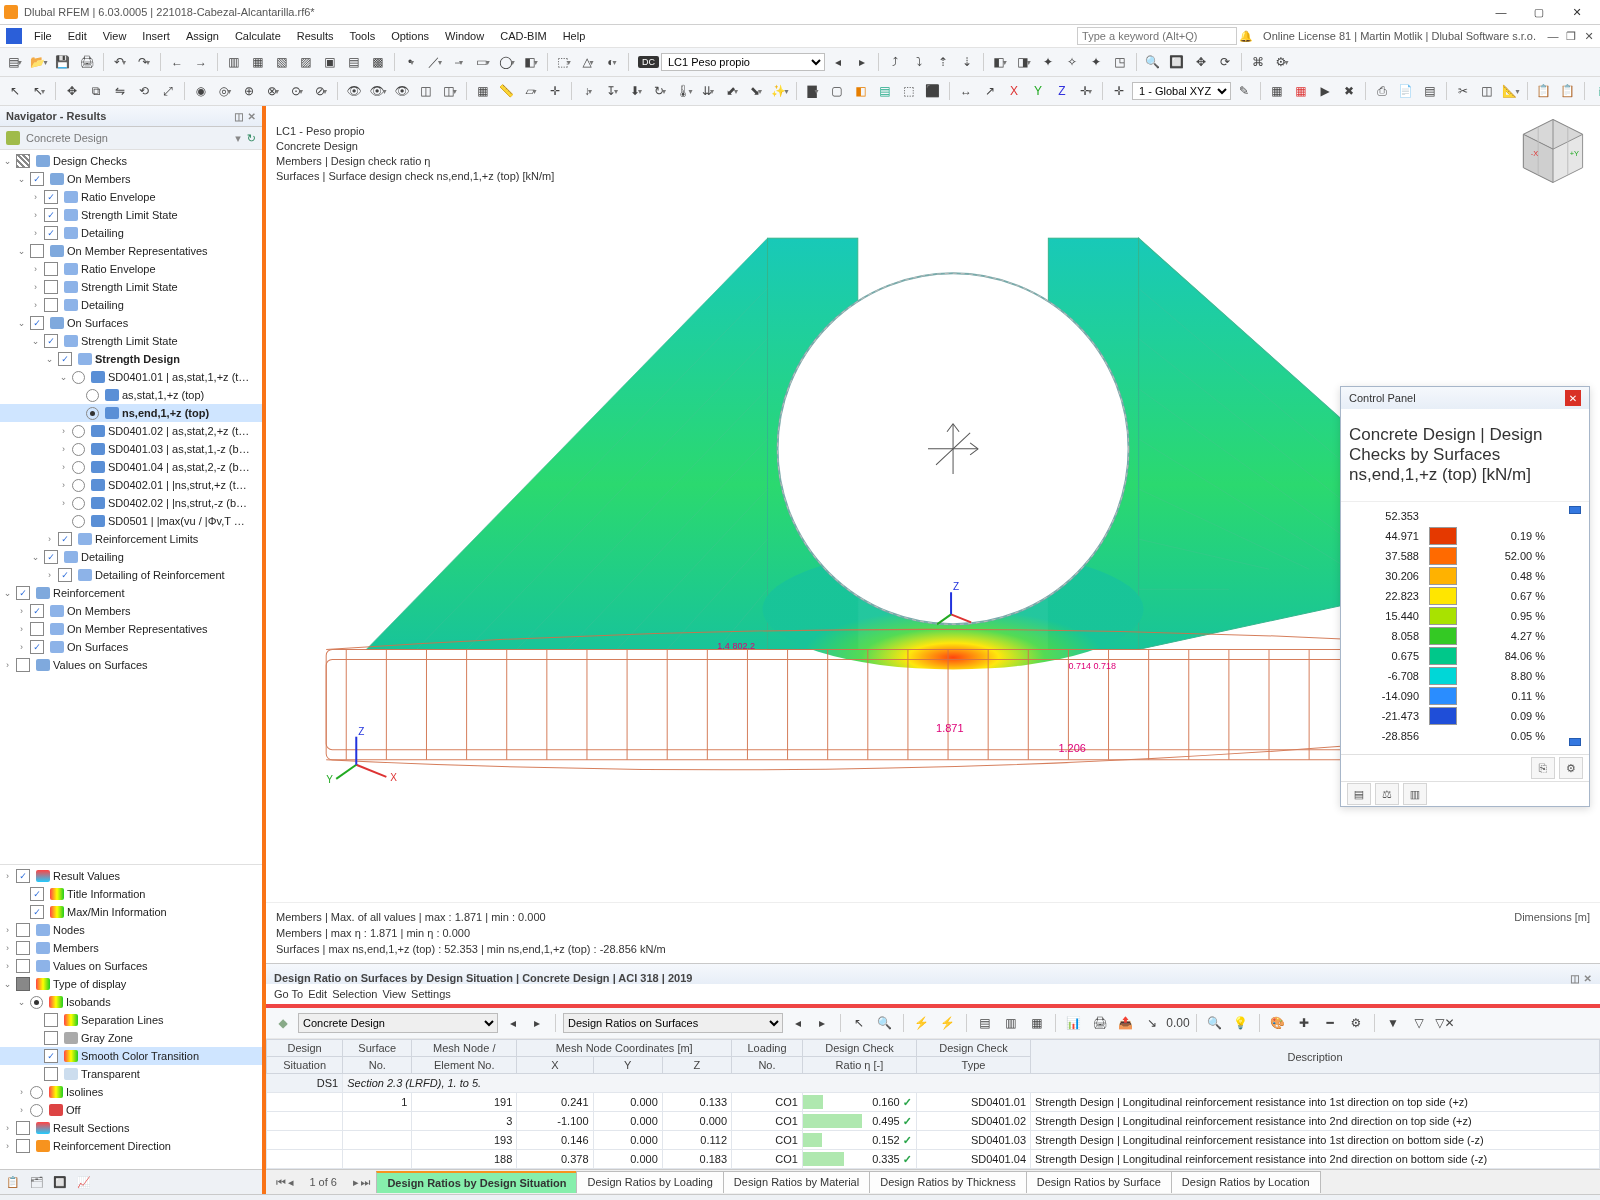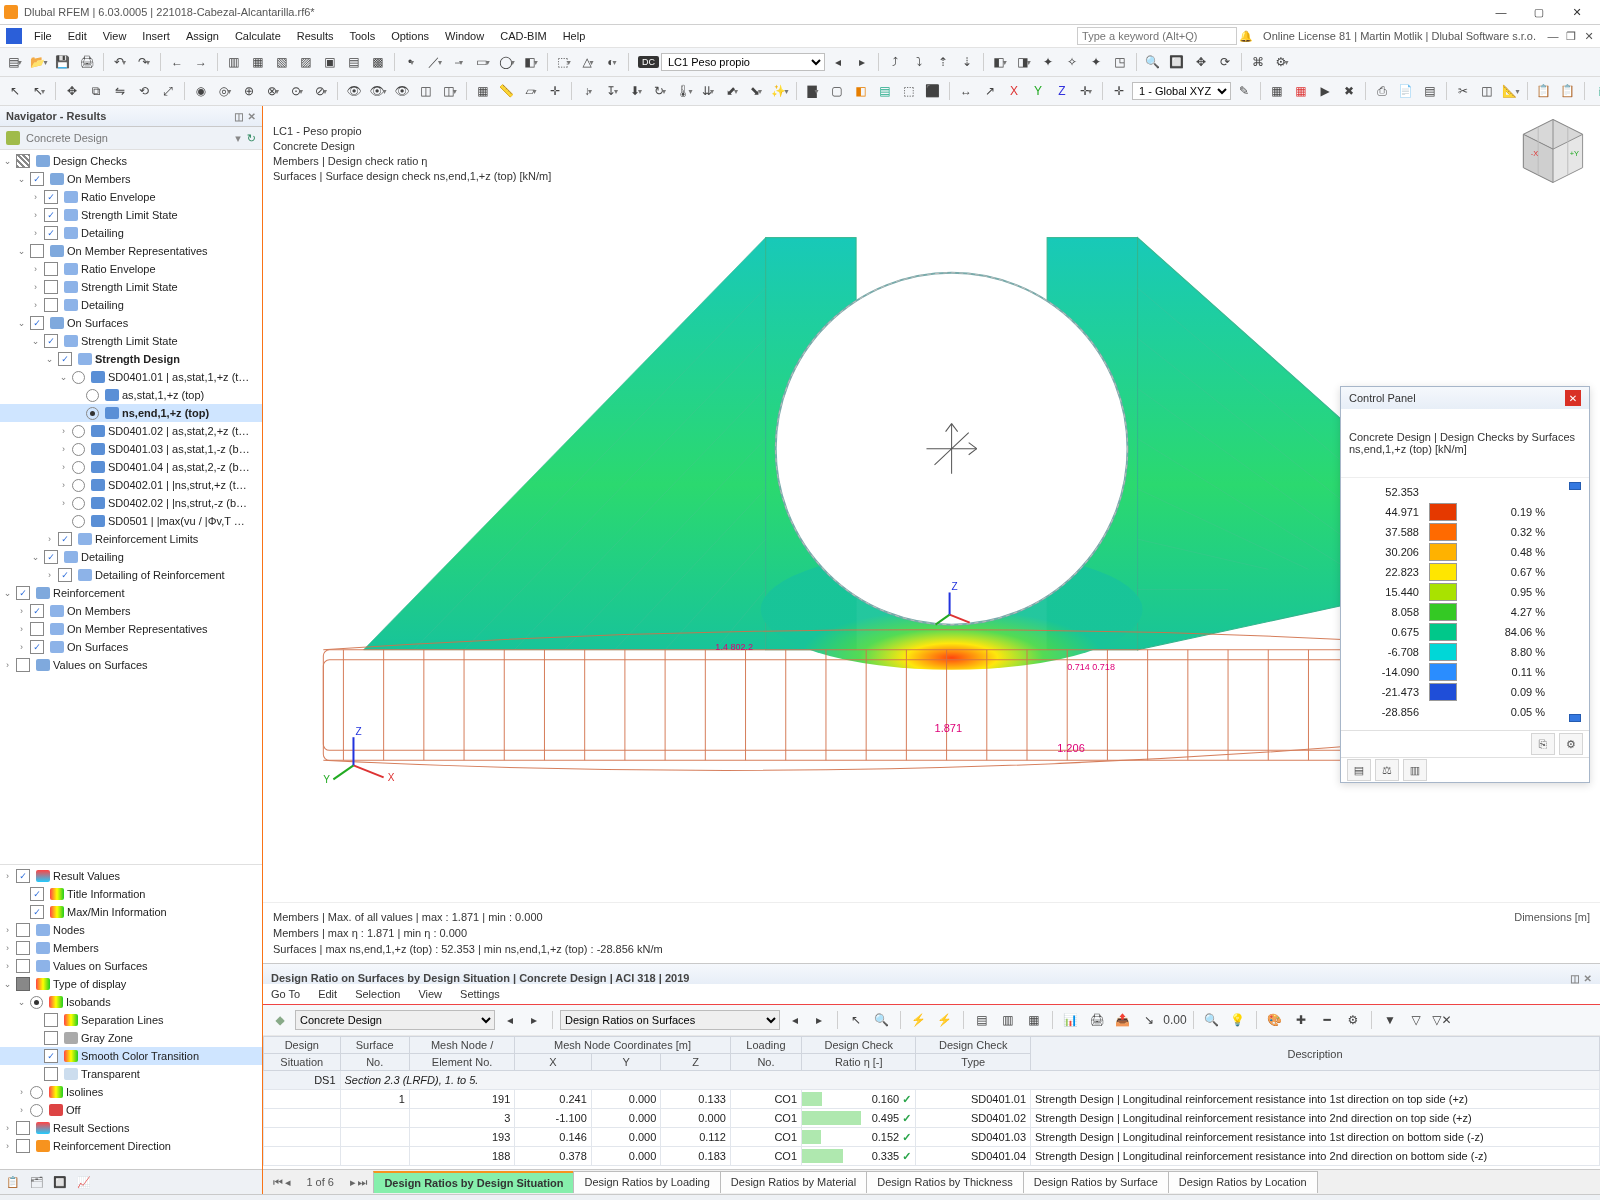--- a/index.html
+++ b/index.html
@@ -14,21 +14,21 @@
 .menubar .keyword-input{margin-left:auto;width:150px;height:16px;font-size:11px;border:1px solid #ccc;color:#888;padding:0 4px;background:#fff}
 .menubar .rightinfo{padding:0 8px;color:#555}
 .menubar .tinybtn{width:16px;height:16px;display:flex;align-items:center;justify-content:center;margin:0 1px;color:#555}
 .toolbar{height:24px;background:#f4f6f9;border-bottom:1px solid #dcdcdc;display:flex;align-items:center;padding:2px 4px;gap:2px;overflow:hidden}
 .tbtn{width:20px;height:20px;display:flex;align-items:center;justify-content:center;border:1px solid transparent;color:#444;font-size:12px;flex-shrink:0}
 .tbtn .dd{font-size:8px;margin-left:-2px;color:#777}
 .tsep{width:1px;height:18px;background:#cfcfcf;margin:0 3px;flex-shrink:0}
 .tbl-badge{background:#333;color:#fff;font-size:9px;padding:1px 4px;border-radius:2px;margin-left:4px}
 .toolbar select,.toolbar input{height:18px;font-size:11px;border:1px solid #bfbfbf;background:#fff;padding:0 2px}
 .content{display:flex;height:calc(100% - 24px - 22px - 24px - 24px - 18px)}
-.navigator{width:262px;background:#fff;border-right:1px solid #f97316;display:flex;flex-direction:column;overflow:hidden}
+.navigator{width:262px;background:#fff;border-right:4px solid #f97316;display:flex;flex-direction:column;overflow:hidden}
 .nav-header{height:20px;background:linear-gradient(#f5f8fc,#e7eef7);border-bottom:1px solid #c9c9c9;display:flex;align-items:center;padding:0 6px;font-weight:600;color:#444}
 .nav-header .pin{margin-left:auto;color:#888;font-size:10px}
 .nav-header .pin span{margin-left:4px}
 .nav-dd{height:22px;background:#eef2f7;border-bottom:1px solid #e0e0e0;display:flex;align-items:center;padding:0 6px;color:#777}
 .nav-dd .icon{width:14px;height:14px;background:#a0bb4a;margin-right:6px;border-radius:2px}
 .nav-dd .arrow{margin-left:auto;color:#888}
 .nav-dd .refresh{margin-left:6px;color:#2b875c}
 .tree{flex:1;overflow-y:auto;overflow-x:hidden;padding:2px 0}
 .tree-wrap{border-top:1px solid #e0e0e0;max-height:300px;overflow-y:auto}
 .tree-node{display:flex;align-items:center;height:18px;white-space:nowrap;padding-right:4px}
@@ -51,38 +51,38 @@
 .tree-node .lbl.bold{font-weight:600}
 .nav-bottombar{height:24px;border-top:1px solid #c9c9c9;background:#eef1f5;display:flex;align-items:center;padding:0 6px;gap:10px;color:#666}
 .viewport-col{flex:1;display:flex;flex-direction:column;background:#fff;position:relative;overflow:hidden}
 .view-overlay-text{position:absolute;top:18px;left:10px;font-size:11px;line-height:15px;color:#333;z-index:3}
 .viewport-3d{flex:1;position:relative;background:#fff;overflow:hidden}
 .model-svg{position:absolute;top:0;left:0;width:100%;height:100%}
 .cube-gizmo{position:absolute;top:8px;right:10px;width:74px;height:74px;z-index:5}
 .control-panel{position:absolute;top:280px;right:10px;width:248px;background:#fff;border:1px solid #a7b6c9;box-shadow:0 2px 8px rgba(0,0,0,.15);z-index:6}
 .control-panel .cp-title{height:22px;background:linear-gradient(#f5f8fc,#e7eef7);display:flex;align-items:center;padding:0 8px;font-weight:400;color:#333}
 .control-panel .cp-title .close{margin-left:auto;width:16px;height:16px;background:#d93025;color:#fff;display:flex;align-items:center;justify-content:center;font-size:10px}
-.control-panel .cp-sub{padding:22px 8px;font-size:11px;color:#333;border-bottom:1px solid #eee}
+.control-panel .cp-sub{padding:16px 8px;font-size:17px;color:#333;border-bottom:1px solid #eee}
 .cp-legend{padding:4px 8px 8px 8px}
 .cp-row{display:flex;align-items:center;height:20px}
 .cp-row .val{width:70px;text-align:right;padding-right:10px}
 .cp-row .swatch{width:26px;height:16px;border:1px solid #999}
 .cp-row .pct{margin-left:28px;width:60px;text-align:right}
 .cp-slider{width:12px;position:relative}
 .cp-slider .handle{position:absolute;left:0;width:10px;height:6px;background:#3478e0;border:1px solid #245bb0}
 .cp-footer{height:26px;border-top:1px solid #e0e0e0;display:flex;align-items:center;justify-content:flex-end;padding:0 6px;gap:4px}
 .cp-tabs{height:24px;border-top:1px solid #e0e0e0;display:flex;align-items:center;padding:0 6px;gap:4px}
 .cp-footer .btn,.cp-tabs .btn{width:22px;height:20px;border:1px solid #d5d5d5;background:#f6f6f6;display:flex;align-items:center;justify-content:center;color:#555;font-size:11px}
 .summary-text{padding:6px 10px;font-size:11px;line-height:16px;color:#333;background:#fff;border-top:1px solid #eee}
 .summary-text .right{float:right;color:#555}
 .results-panel{height:230px;border-top:1px solid #c9c9c9;background:#fff;display:flex;flex-direction:column}
 .rp-title{height:20px;background:linear-gradient(#f5f8fc,#e7eef7);display:flex;align-items:flex-end;padding:0 8px;font-weight:600;color:#444}
 .rp-title .pin{margin-left:auto;color:#888;font-size:10px}
 .rp-title .pin span{margin-left:4px}
-.rp-menu{height:20px;display:flex;align-items:center;padding:0 8px;gap:18px;color:#333;border-bottom:1px solid #ef4444}
+.rp-menu{height:20px;display:flex;align-items:center;padding:0 8px;gap:5px;color:#333;border-bottom:4px solid #ef4444}
 .rp-toolbar{height:26px;display:flex;align-items:center;padding:2px 6px;gap:4px;border-bottom:1px solid #e8e8e8;background:#f6f8fa}
 .rp-toolbar select{height:20px;font-size:11px;border:1px solid #bcbcbc;min-width:200px}
 .rp-toolbar .nav{display:flex;gap:2px}
 .table{flex:1;overflow:auto}
 table{border-collapse:collapse;width:100%;font-size:11px}
 th{background:#eef2f7;border:1px solid #d0d5dd;padding:2px 4px;font-weight:400;color:#444;text-align:center}
 td{border:1px solid #e2e6ec;padding:1px 4px;text-align:right;height:16px}
 td.left{text-align:left}
 td.right{text-align:right}
 .row-span{background:#f3f5f8;font-style:italic;text-align:left!important}
@@ -702,21 +702,21 @@
                 <span class="pct"></span>
               </div>
               <div class="cp-row">
                 <span class="val">44.971</span>
                 <span class="swatch" style="background:#e53900;"></span>
                 <span class="pct">0.19 %</span>
               </div>
               <div class="cp-row">
                 <span class="val">37.588</span>
                 <span class="swatch" style="background:#ff6a00;"></span>
-                <span class="pct">0.32 %</span>
+                <span class="pct">52.00 %</span>
               </div>
               <div class="cp-row">
                 <span class="val">30.206</span>
                 <span class="swatch" style="background:#ffb200;"></span>
                 <span class="pct">0.48 %</span>
               </div>
               <div class="cp-row">
                 <span class="val">22.823</span>
                 <span class="swatch" style="background:#ffe600;"></span>
                 <span class="pct">0.67 %</span>

